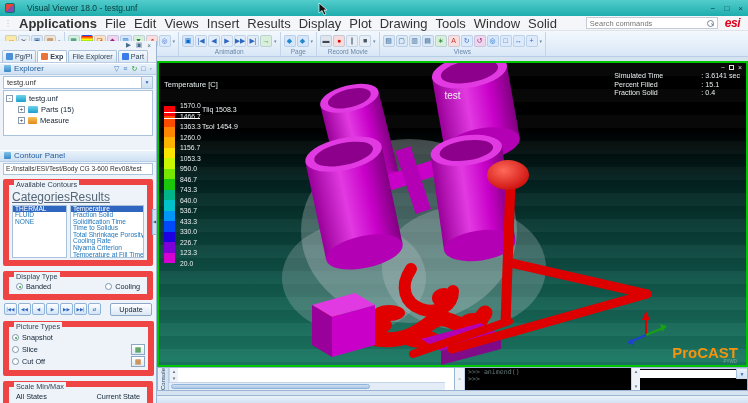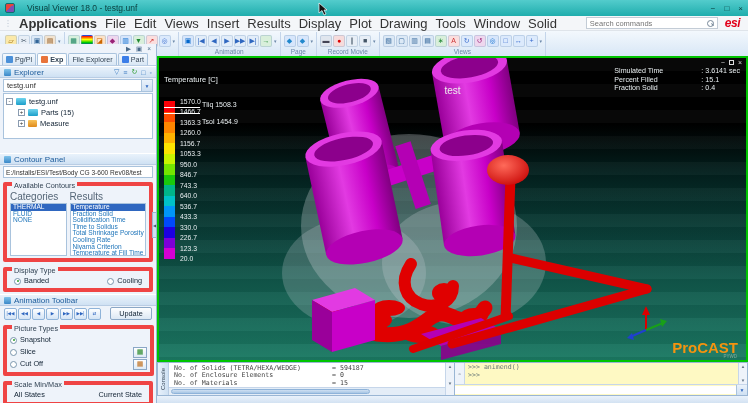--- a/index.html
+++ b/index.html
@@ -57,27 +57,27 @@
   .expander { width:7px; height:7px; border:1px solid #8a9bb0; background:#fff; font-size:6px; line-height:5px; text-align:center; color:#333; flex:0 0 auto; }
   .t-folder { width:10px; height:7px; background:linear-gradient(#6fd4ee,#1b9ec9); border-radius:1px; flex:0 0 auto; }
   .t-measure { width:9px; height:7px; background:linear-gradient(#f8c35a,#e08a1a); border-radius:1px; flex:0 0 auto; }
   .tree-label { font-size:7.5px; color:#123; white-space:nowrap; }
 
   .gap { flex:0 0 14px; }
 
   .file-label { padding:2px 4px 0; color:#345; font-size:7.5px; flex:0 0 10px; }
   .file-field { margin:1px 3px; height:12px; flex:0 0 12px; background:#fff; border:1px solid #a9c3dd; font-size:6.6px; color:#333; display:flex; align-items:center; padding:0 2px; white-space:nowrap; overflow:hidden; }
 
-  .groupbox { border:4px solid #ef4444; border-radius:2px; margin:3px 3px 2px; position:relative; padding:5px 3px 2px; background:#eef3fa; }
+  .groupbox { border:6px solid #ef4444; border-radius:2px; margin:3px 3px 2px; position:relative; padding:5px 3px 2px; background:#eef3fa; }
   .groupbox > .glegend { position:absolute; top:-5px; left:5px; background:#eef3fa; padding:0 2px; font-size:7.3px; color:#345; white-space:nowrap; }
 
   .contours-cols { display:flex; gap:3px; }
   .ccol { flex:1; min-width:0; }
   .ccol.results { flex:1.35; }
-  .col-h { font-size:10px; color:#567; margin-bottom:1px; }
+  .col-h { font-size:12px; color:#567; margin-bottom:1px;text-decoration:underline; }
   .listbox { background:#fff; border:1px solid #a9c3dd; height:53px; overflow:hidden; }
   .li { font-size:6.6px; color:#2277bb; padding:0 2px; line-height:6.6px; white-space:nowrap; overflow:hidden; }
   .li.sel { background:#2f67c0; color:#fff; }
 
   .radio-row { display:flex; align-items:center; gap:3px; font-size:7.3px; color:#123; line-height:10px; }
   .radio { width:7px; height:7px; border:1px solid #7a96ad; border-radius:50%; background:#fff; position:relative; flex:0 0 auto; }
   .radio.sel::after { content:""; position:absolute; inset:1.5px; background:#2e9e2e; border-radius:50%; }
   .radios-inline { display:flex; justify-content:space-between; padding:0 4px; }
 
   .step-row { display:flex; align-items:center; gap:3px; padding:2px 4px 1px; flex:0 0 14px; }
@@ -125,21 +125,21 @@
   .console-panel { width:298px; background:#fff; border:1px solid #9ab6d4; display:flex; position:relative; }
   .console-tab { width:11px; background:linear-gradient(90deg,#e8f1fb,#cfe1f3); border-right:1px solid #b9cde4; display:flex; align-items:center; justify-content:center; }
   .console-tab span { writing-mode:vertical-rl; transform:rotate(180deg); font-size:6px; color:#345; }
   .console-body { flex:1; padding:2px 2px 8px 5px; overflow:hidden; }
   .console-row { display:flex; font-size:6.6px; color:#444; line-height:7.3px; font-family:"DejaVu Sans Mono", monospace; }
   .console-row .cl { width:158px; white-space:nowrap; overflow:hidden; }
   .console-vscroll { width:9px; border-left:1px solid #c6d6ea; background:#eef3fa; display:flex; flex-direction:column; justify-content:space-between; align-items:center; font-size:4.5px; color:#678; padding:1px 0 9px; }
   .console-hscroll { position:absolute; left:11px; right:9px; bottom:0; height:8px; background:#e4edf7; border-top:1px solid #c6d6ea; }
   .hthumb { position:absolute; left:2px; top:1px; height:5px; width:72%; background:linear-gradient(#cfe0f2,#a8c6e4); border:1px solid #8fb3d9; border-radius:3px; }
 
-  .py-panel { flex:1; background:#fef9c3; border:1px solid #9ab6d4; border-left:none; display:flex; flex-direction:column; min-width:0; }
+  .py-panel { flex:1; background:#000000; border:1px solid #9ab6d4; border-left:none; display:flex; flex-direction:row; min-width:0; }
   .py-top { flex:1; display:flex; min-height:0; }
   .py-gutter { width:10px; background:#eef3fa; border-right:1px solid #c6d6ea; display:flex; align-items:center; justify-content:center; font-size:6px; color:#567; }
   .py-lines { flex:1; font-family:"DejaVu Sans Mono", monospace; font-size:6.6px; color:#677; padding:1px 3px; line-height:7.5px; overflow:hidden; }
   .py-vscroll { width:9px; background:#eef3fa; border-left:1px solid #c6d6ea; display:flex; flex-direction:column; justify-content:space-between; align-items:center; font-size:4.5px; color:#678; padding:1px 0; }
   .py-input-row { height:11px; border-top:1px solid #c6d6ea; display:flex; align-items:center; }
   .py-input { flex:1; border:none; outline:none; font-size:7px; padding:0 3px; font-family:"DejaVu Sans Mono", monospace; min-width:0; }
   .py-arrow { width:11px; height:100%; background:linear-gradient(#eaf2fb,#cfe0f2); border-left:1px solid #a9c3dd; color:#2f67c0; font-size:5px; display:flex; align-items:center; justify-content:center; }
 
   .statusbar { height:8px; background:linear-gradient(#eaf2fb,#d3e2f2); border-top:1px solid #9ab6d4; }
 
@@ -358,24 +358,20 @@
             <span class="radio sel"></span>
             <span>Banded</span>
           </div>
           <div class="radio-row">
             <span class="radio"></span>
             <span>Cooling</span>
           </div>
         </div>
     </div>
 
-    <div class="sec-header">
-      <span class="hicon"></span>
-      <span>Animation Toolbar</span>
-    </div>
     <div class="player-row" id="player-row">
       <span class="pbtn">|◀◀</span>
         <span class="pbtn">◀◀</span>
         <span class="pbtn">◀</span>
         <span class="pbtn">▶</span>
         <span class="pbtn">▶▶</span>
         <span class="pbtn">▶▶|</span>
         <span class="pbtn">⇄</span>
         <span class="update-btn">Update</span>
     </div>
@@ -581,34 +577,20 @@
 
       <div class="procast-logo">ProCAST</div>
       <div class="procast-sub">PYWD</div>
     </div>
 
     <div class="bottom-row">
       <div class="console-panel">
         <div class="console-tab">
             <span>Console</span>
           </div>
-        <div class="console-body" id="console-body">
-            <div class="console-row">
-              <span class="cl">No. of Solids (TETRA/HEXA/WEDGE)</span>
-              <span>= 594187</span>
-            </div>
-            <div class="console-row">
-              <span class="cl">No. of Enclosure Elements</span>
-              <span>= 0</span>
-            </div>
-            <div class="console-row">
-              <span class="cl">No. of Materials</span>
-              <span>= 15</span>
-            </div>
-          </div>
         <div class="console-vscroll">
           <span>▲</span>
           <span>▼</span>
         </div>
         <div class="console-hscroll">
             <span class="hthumb"></span>
           </div>
       </div>
       <div class="py-panel">
         <div class="py-top">

